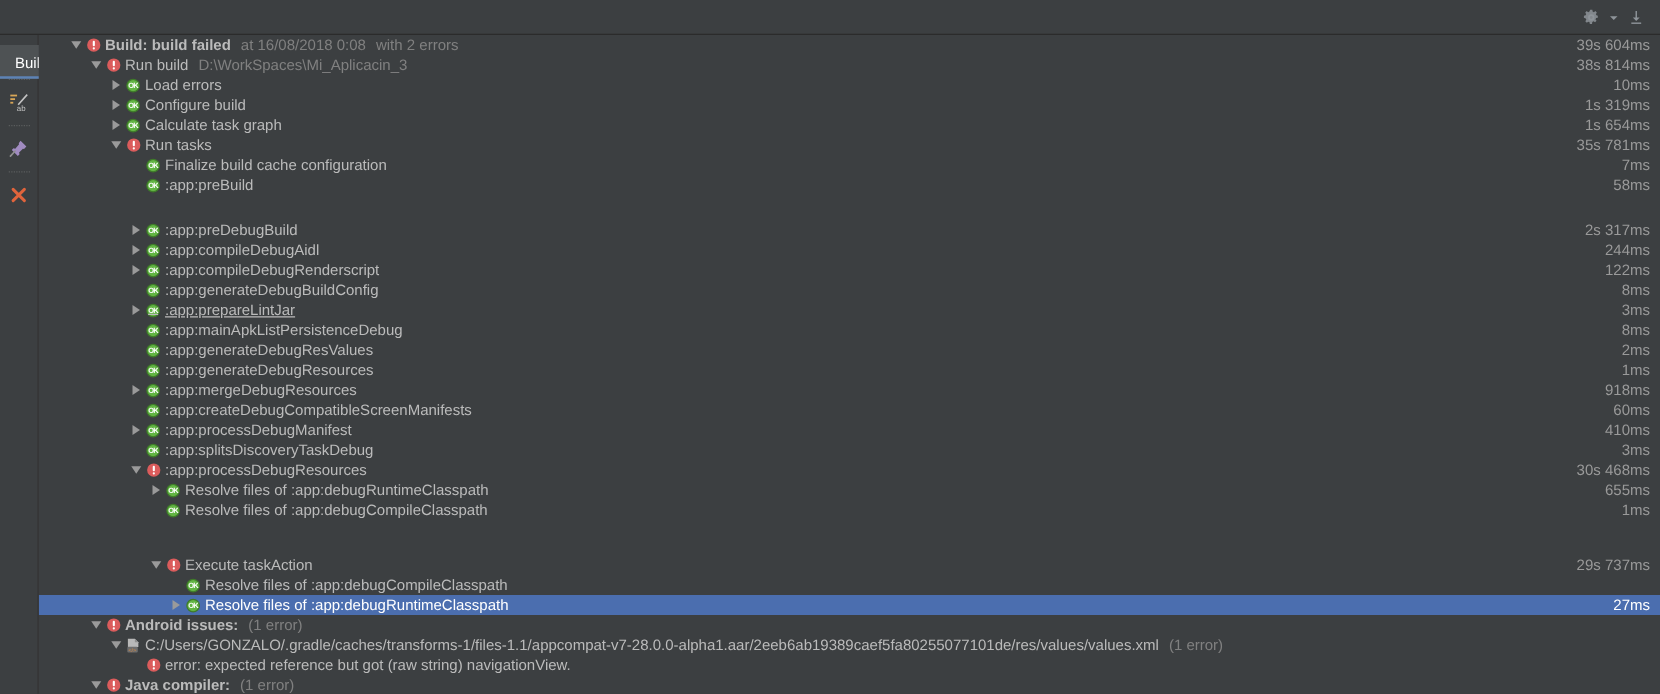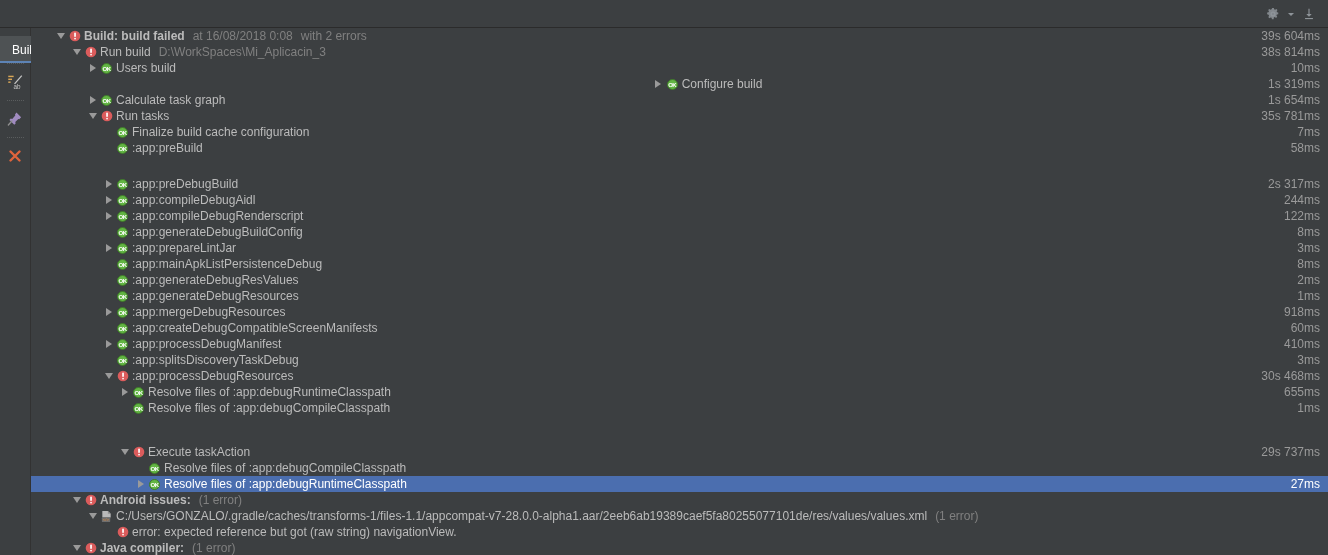--- a/index.html
+++ b/index.html
@@ -197,24 +197,24 @@
         <span class="sub">D:\WorkSpaces\Mi_Aplicacin_3</span>
         <span class="time">38s 814ms</span>
       </div>
       <div class="row" style="padding-left: 56px;">
         <div class="twisty">
           <div class="tri tri-right"></div>
         </div>
         <div class="statusicon">
           <div class="ic-ok">OK</div>
         </div>
-        <span class="label">Users build</span>
+        <span class="label">Load errors</span>
         <span class="time">10ms</span>
       </div>
-      <div class="row" style="padding-left: 56px; justify-content: center;">
+      <div class="row" style="padding-left: 56px;">
         <div class="twisty">
           <div class="tri tri-right"></div>
         </div>
         <div class="statusicon">
           <div class="ic-ok">OK</div>
         </div>
         <span class="label">Configure build</span>
         <span class="time">1s 319ms</span>
       </div>
       <div class="row" style="padding-left: 56px;">
@@ -288,21 +288,21 @@
         <span class="time">122ms</span>
       </div>
       <div class="row" style="padding-left: 72px;">
         <div class="twisty none"></div>
         <div class="statusicon">
           <div class="ic-ok">OK</div>
         </div>
         <span class="label">:app:generateDebugBuildConfig</span>
         <span class="time">8ms</span>
       </div>
-      <div class="row" style="padding-left: 72px;">
+      <div class="row" style="padding-left: 72px; text-decoration: underline;">
         <div class="twisty">
           <div class="tri tri-right"></div>
         </div>
         <div class="statusicon">
           <div class="ic-ok">OK</div>
         </div>
         <span class="label">:app:prepareLintJar</span>
         <span class="time">3ms</span>
       </div>
       <div class="row" style="padding-left: 72px;">

